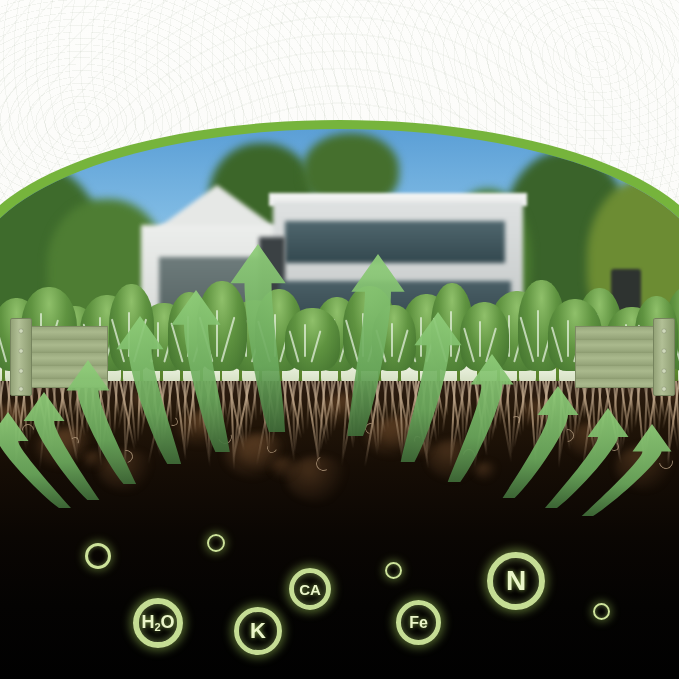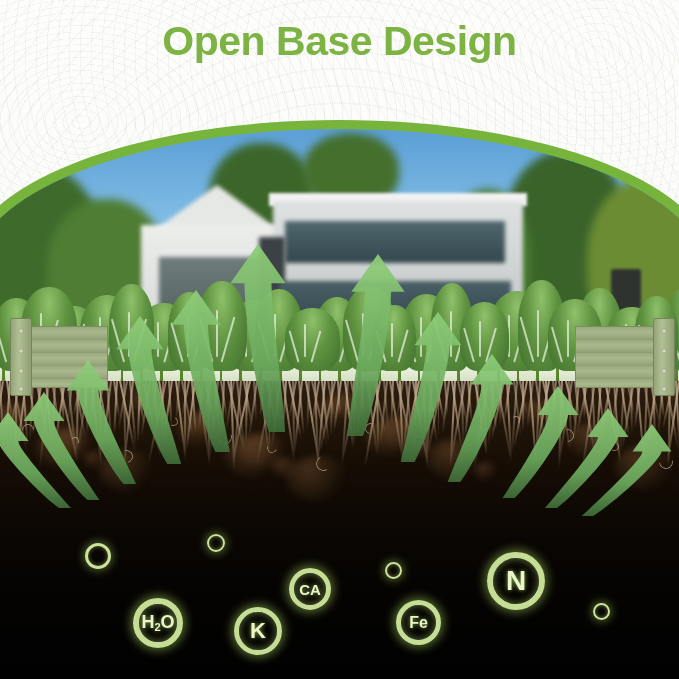--- a/index.html
+++ b/index.html
@@ -229,21 +229,20 @@
   }
 </style>
 </head>
 <body>
 
 <div id="stage">
 
   <div id="bg-texture"></div>
 
   <div id="header">
-    <div id="title" style="color: rgb(124, 179, 66);">Open Base Design</div>
   </div>
 
   <div id="arch-wrap">
     <div id="arch-green" style="background: rgb(118, 180, 60);"></div>
     <div id="arch-photo">
 
       <div class="sky"></div>
 
       <div class="tree" style="left:-20px;top:34px;width:150px;height:170px;background:#3e6b2c;"></div>
       <div class="tree" style="left:74px;top:70px;width:120px;height:138px;background:#4e7d33;"></div>

